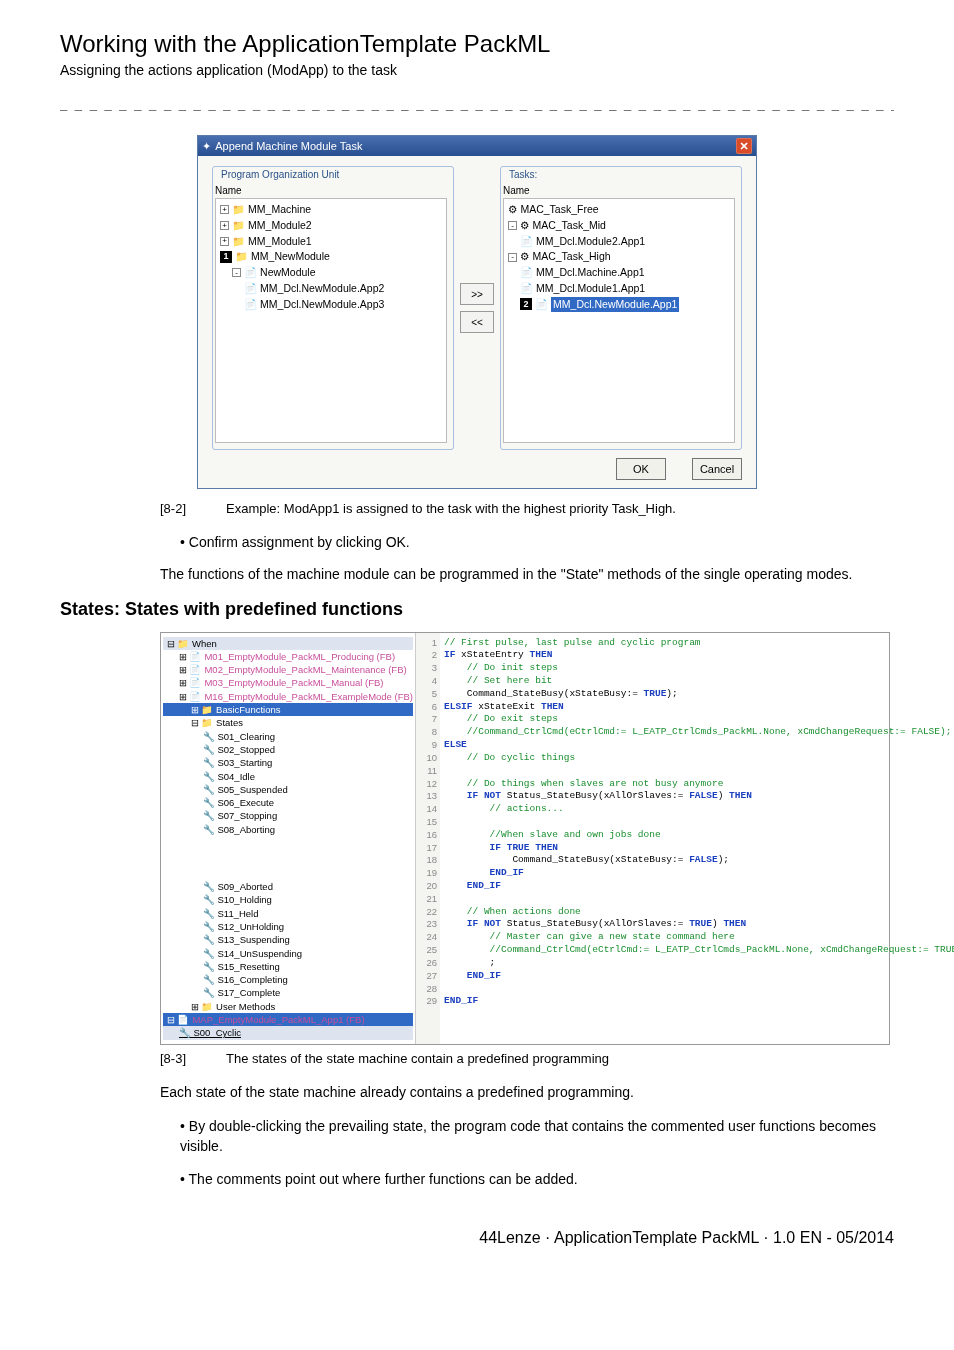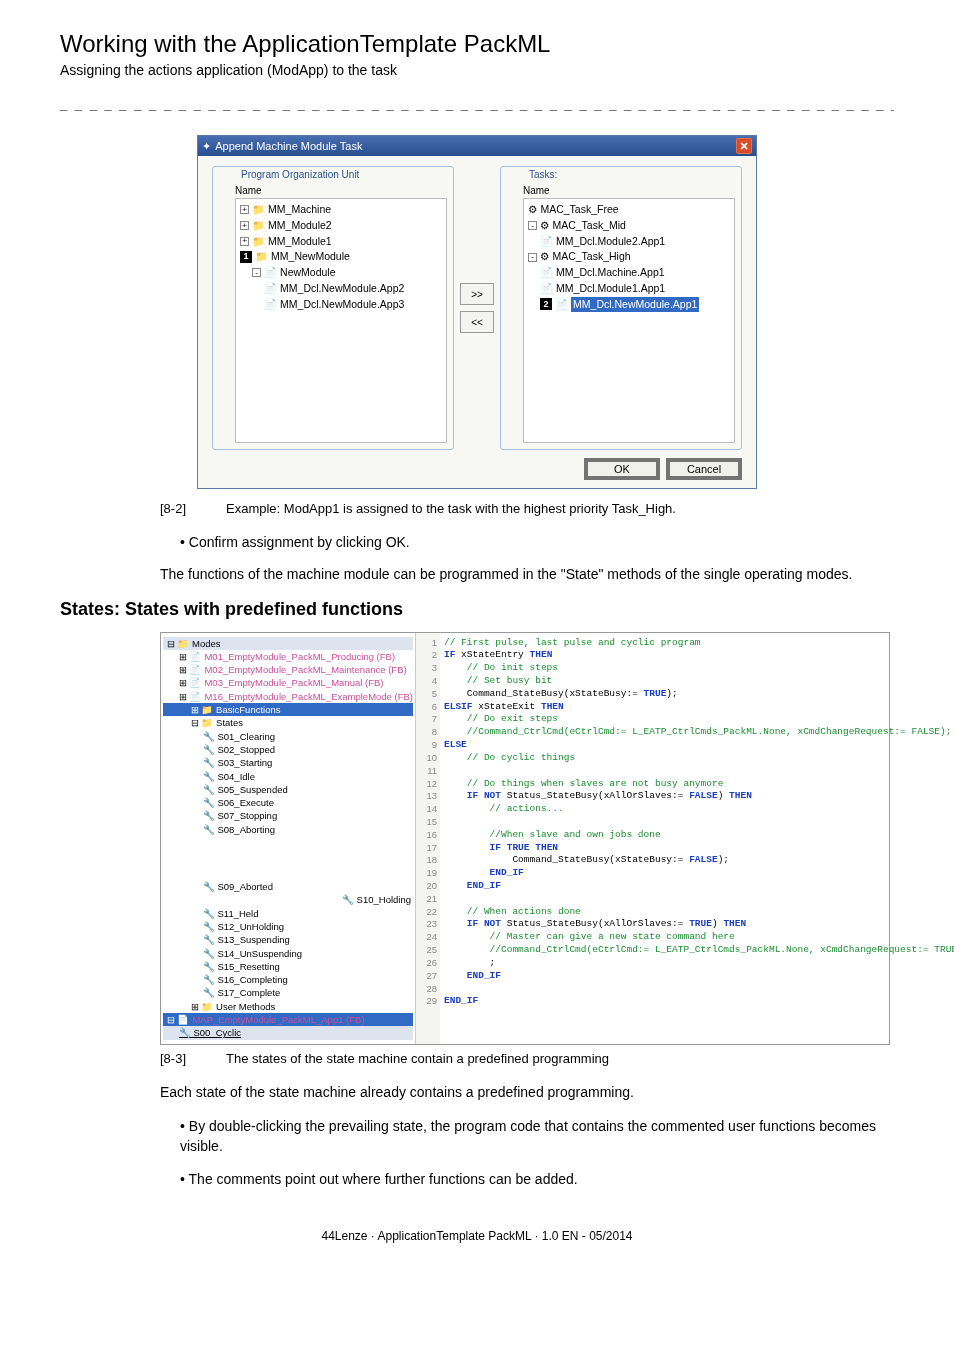--- a/index.html
+++ b/index.html
@@ -6,53 +6,53 @@
   body { font-family: Arial, sans-serif; background: #fff; width: 954px; margin: 0 auto; padding: 30px 60px 30px 60px; color: #000; }
   .page-title { font-size: 24px; font-weight: 400; margin-bottom: 4px; }
   .page-subtitle { font-size: 14px; margin-bottom: 18px; }
   .divider { letter-spacing: 2px; color: #595959; font-size: 13px; white-space: nowrap; overflow: hidden; margin-bottom: 24px; }
   .dialog { width: 560px; margin: 0 auto 12px auto; border: 1px solid #5a7aa5; background: #f0f0f0; font-size: 11px; }
   .titlebar { background: linear-gradient(#4a6fb0,#274e8f); color: #fff; padding: 2px 4px; display: flex; align-items: center; justify-content: space-between; }
   .titlebar-left { display:flex; align-items:center; gap:4px; }
   .closex { width:16px; height:16px; background:#d84c2a; border:1px solid #fff3; color:#fff; display:flex; align-items:center; justify-content:center; font-weight:bold; font-size:11px; border-radius:2px; }
   .dialog-body { padding: 10px 14px 8px 14px; background:#f7f7f3; }
   .panes { display:flex; gap:6px; }
-  .fieldset { border:1px solid #a8bfdf; border-radius:3px; padding:4px 6px 6px 22px; position:relative; flex:1; }
+  .fieldset { border:1px solid #a8bfdf; border-radius:3px; padding:4px 6px 6px 2px; position:relative; flex:1; }
   .legend { position:relative; top:-3px; left:3px; background:#f7f7f3; padding:0 3px; color:#2a5289; font-size:10px; }
   .col-head { font-size:10px; margin:2px 0; }
   .tree { background:#fff; border:1px solid #bcbcbc; height:245px; padding:3px 4px; font-size:10.5px; line-height:1.5; overflow:hidden; }
   .tree-row { display:flex; align-items:center; gap:3px; white-space:nowrap; }
   .ind1 { padding-left:12px; } .ind2 { padding-left:24px; }
   .folder { color:#d8a22e; } .doc { color:#4a80c7; }
   .numbox { display:inline-flex; align-items:center; justify-content:center; background:#000; color:#fff; width:12px; height:12px; font-size:9px; font-weight:bold; }
   .sel { background:#316ac5; color:#fff; padding:0 2px; }
   .mid-btns { display:flex; flex-direction:column; gap:6px; justify-content:center; }
   .mbtn { width:34px; height:22px; border:1px solid #9a9a9a; background:#f3f3f1; font-size:10px; display:flex; align-items:center; justify-content:center; }
   .okbar { display:flex; justify-content:flex-end; gap:6px; margin-top:8px; }
-  .btn { width:76px; height:22px; border:4px solid #737373; background:#f1f1ec; font-size:11px; }
+  .btn { width:50px; height:22px; border:1px solid #737373; background:#f1f1ec; font-size:11px;margin-left:20px; }
 
   .figref { font-size: 13px; display:flex; gap:10px; margin: 6px 0 16px 0; }
   .figref .ref { white-space:nowrap; }
   .bodytext { font-size: 14px; line-height:1.45; margin: 0 0 14px 0; }
   .indent1 { margin-left: 100px; gap: 40px; }
   .bullet { margin-left: 120px; font-size:14px; line-height:1.45; margin-bottom:12px; }
   .h3 { font-weight:bold; font-size:18px; margin: 14px 0 12px 0; }
 
   .codeshot { border:1px solid #999; width: 730px; margin: 0 0 4px 100px; display:flex; font-size:9.5px; background:#fff; }
   .cs-left { width:255px; border-right:1px solid #ccc; padding:4px 2px; }
   .cs-left .row { display:flex; align-items:center; gap:3px; padding:0 2px; line-height:1.4; white-space:nowrap; }
   .cs-left .hl { background:#dde3ef; }
   .cs-left .selrow { background:#316ac5; color:#fff; }
   .cs-left .pink { color:#c94f9c;text-align:center; }
   .cs-right { flex:1; display:flex; }
   .gutter { width:24px; background:#f4f4f0; color:#8a8a8a; text-align:right; padding:4px 3px 4px 0; line-height:1.35; }
   .code { flex:1; padding:4px 4px; line-height:1.35; font-family: 'Courier New', monospace; font-size:9.5px; white-space:pre; }
   .kw { color:#1a3fbf; font-weight:bold; }
   .cm { color:#1a8f2f; }
-  .footer { display:flex; justify-content:center; font-size:12px; margin-top:40px; }
+  .footer { display:flex; justify-content:flex-end; font-size:16px; margin-top:40px; }
 </style>
 </head>
 <body>
 
 <h1 class="page-title">Working with the ApplicationTemplate PackML</h1>
 <div class="page-subtitle">Assigning the actions application (ModApp) to the task</div>
 <div class="divider">_ _ _ _ _ _ _ _ _ _ _ _ _ _ _ _ _ _ _ _ _ _ _ _ _ _ _ _ _ _ _ _ _ _ _ _ _ _ _ _ _ _ _ _ _ _ _ _ _ _ _ _ _ _ _ _ _ _ _ _ _ _ _ _</div>
 
 <div class="dialog">
   <div class="titlebar">
@@ -159,21 +159,21 @@
 
 <div class="bullet">• <span>Confirm assignment by clicking OK.</span></div>
 
 <p class="bodytext indent1" style="text-align:justify;">The functions of the machine module can be programmed in the "State" methods of the single operating modes.</p>
 
 <div class="h3 indent1">States: States with predefined functions</div>
 
 <div class="codeshot">
   <div class="cs-left" id="tree2">
       <div class="row hl" style="padding-left: 4px;">
-        <span>⊟ 📁 Modes</span>
+        <span>⊟ 📁 When</span>
       </div>
       <div class="row " style="padding-left: 16px;">
         <span>⊞ 📄 </span>
         <span class="pink">M01_EmptyModule_PackML_Producing (FB)</span>
       </div>
       <div class="row " style="padding-left: 16px;">
         <span>⊞ 📄 </span>
         <span class="pink">M02_EmptyModule_PackML_Maintenance (FB)</span>
       </div>
       <div class="row " style="padding-left: 16px;">
@@ -210,21 +210,21 @@
       </div>
       <div class="row " style="padding-left: 40px;">
         <span>🔧 S07_Stopping</span>
       </div>
       <div class="row " style="padding-left: 40px;">
         <span>🔧 S08_Aborting</span>
       </div>
       <div class="row " style="padding-left: 40px; margin-top: 44px;">
         <span>🔧 S09_Aborted</span>
       </div>
-      <div class="row " style="padding-left: 40px; justify-content: flex-end;">
+      <div class="row " style="padding-left: 40px;">
         <span>🔧 S10_Holding</span>
       </div>
       <div class="row " style="padding-left: 40px;">
         <span>🔧 S11_Held</span>
       </div>
       <div class="row " style="padding-left: 40px;">
         <span>🔧 S12_UnHolding</span>
       </div>
       <div class="row " style="padding-left: 40px;">
         <span>🔧 S13_Suspending</span>
@@ -250,21 +250,21 @@
       </div>
       <div class="row hl" style="padding-left: 16px; text-decoration: underline;">
         <span>🔧 S00_Cyclic</span>
       </div>
     </div>
   <div class="cs-right">
     <div class="gutter" id="gutter">1<br>2<br>3<br>4<br>5<br>6<br>7<br>8<br>9<br>10<br>11<br>12<br>13<br>14<br>15<br>16<br>17<br>18<br>19<br>20<br>21<br>22<br>23<br>24<br>25<br>26<br>27<br>28<br>29<br></div>
     <div class="code" id="code"><span class="cm">// First pulse, last pulse and cyclic program</span>
 <span class="kw">IF</span> xStateEntry <span class="kw">THEN</span>
 <span class="cm">    // Do init steps</span>
-<span class="cm">    // Set busy bit</span>
+<span class="cm">    // Set here bit</span>
     Command_StateBusy(xStateBusy:= <span class="kw">TRUE</span>);
 <span class="kw">ELSIF</span> xStateExit <span class="kw">THEN</span>
 <span class="cm">    // Do exit steps</span>
 <span class="cm">    //Command_CtrlCmd(eCtrlCmd:= L_EATP_CtrlCmds_PackML.None, xCmdChangeRequest:= FALSE);</span>
 <span class="kw">ELSE</span>
 <span class="cm">    // Do cyclic things</span>
 
 <span class="cm">    // Do things when slaves are not busy anymore</span>
     <span class="kw">IF</span> <span class="kw">NOT</span> Status_StateBusy(xAllOrSlaves:= <span class="kw">FALSE</span>) <span class="kw">THEN</span>
 <span class="cm">        // actions...</span>

